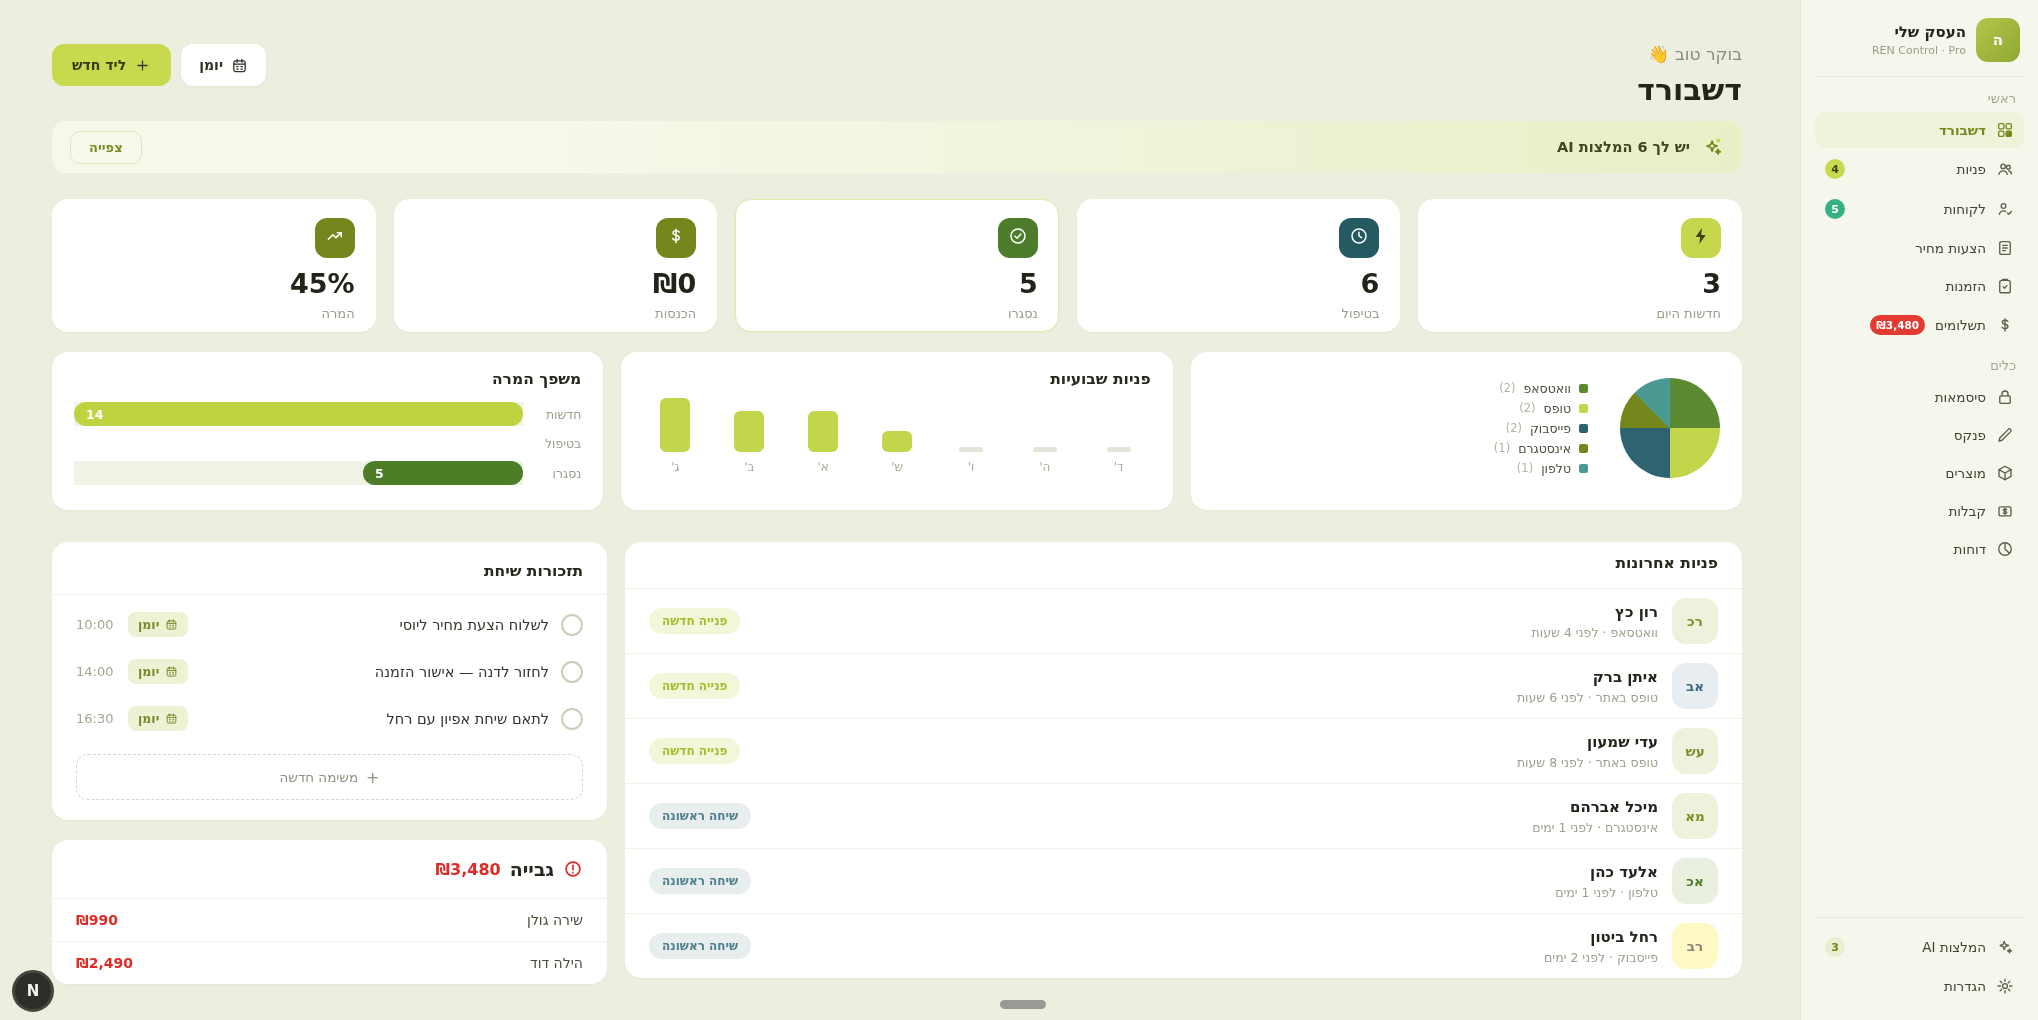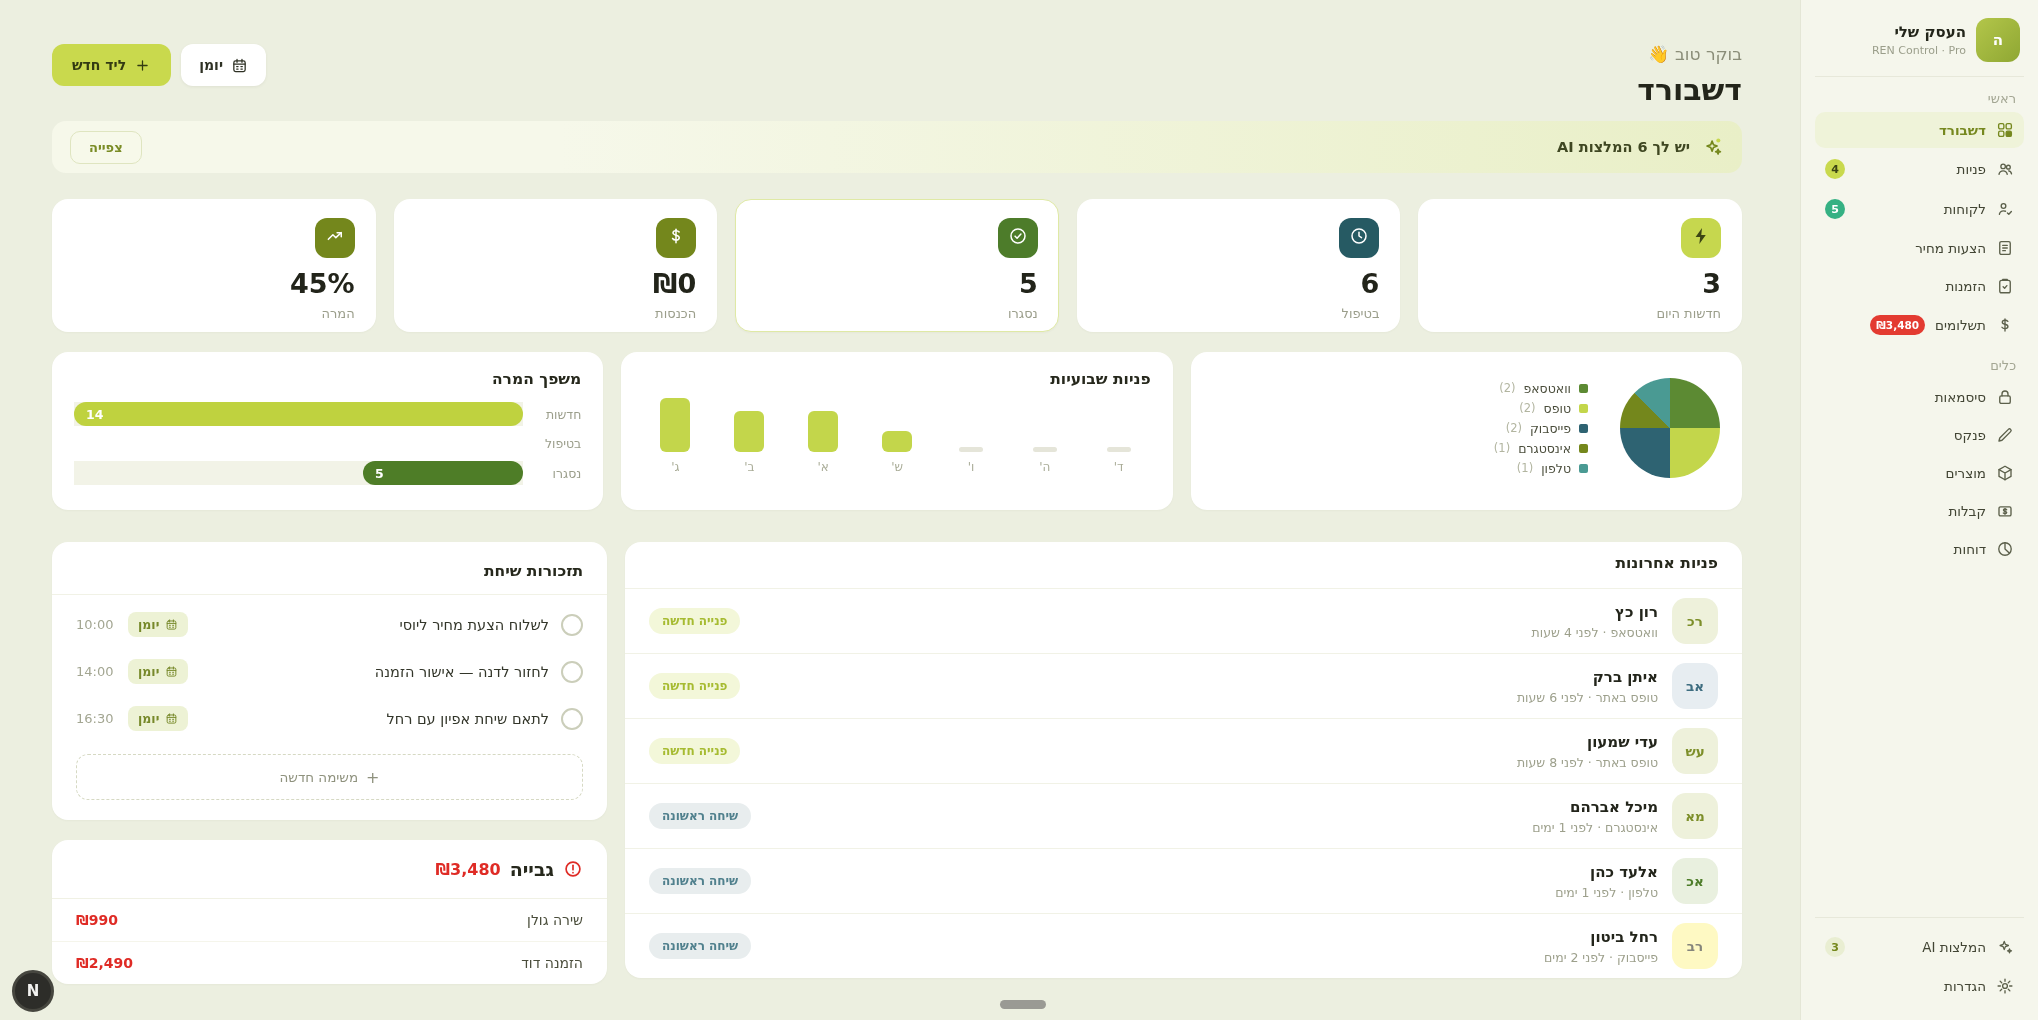--- a/index.html
+++ b/index.html
@@ -617,21 +617,21 @@
               </span>
             <span class="c-title">גבייה</span>
             <span class="c-total">₪3,480</span>
           </div>
           <div id="collection-rows">
               <div class="c-row">
                 <span class="c-name">שירה גולן</span>
                 <span class="c-amount">₪990</span>
               </div>
               <div class="c-row">
-                <span class="c-name">הזמנה דוד</span>
+                <span class="c-name">הילה דוד</span>
                 <span class="c-amount">₪2,490</span>
               </div>
             </div>
         </div>
       </div>
     </div>
 
   </main>
 </div>
 

